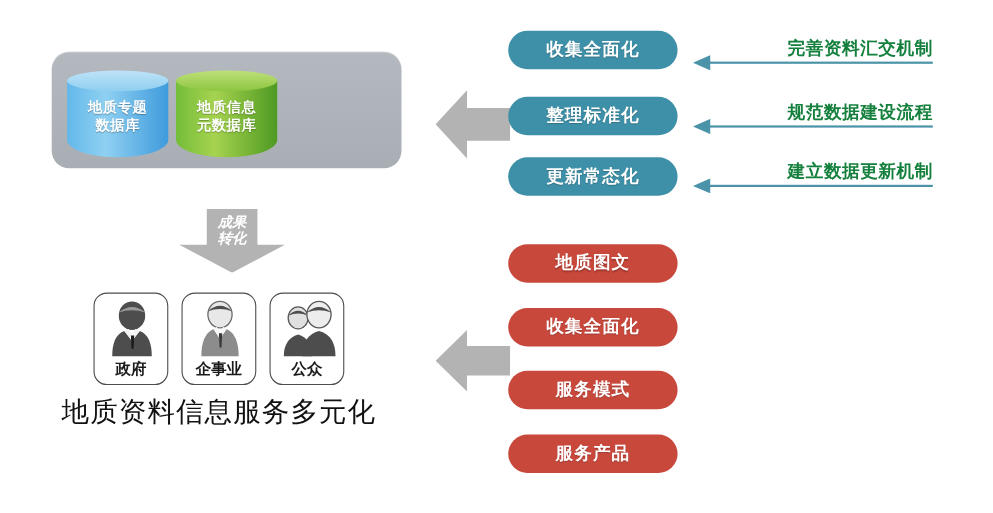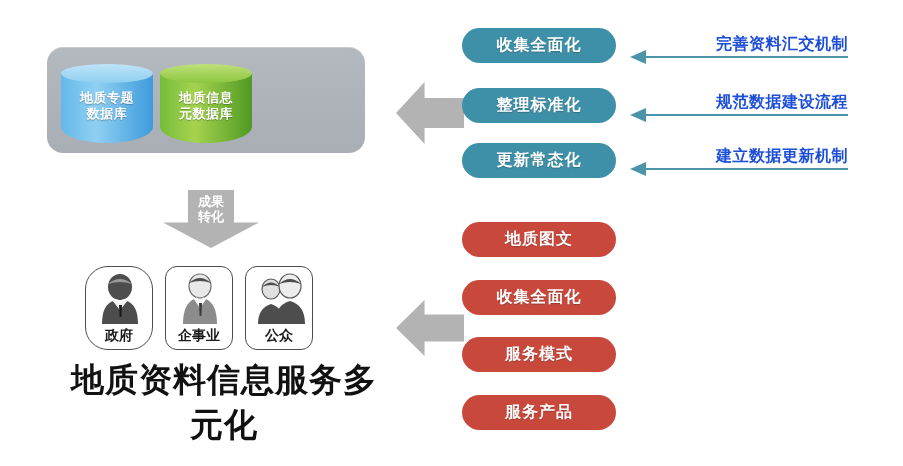--- a/index.html
+++ b/index.html
@@ -49,39 +49,40 @@
   .down-arrow{position:absolute;left:163px;top:190px;width:96px;height:58px;}
   .down-arrow .shape{
     position:absolute;left:0;top:0;width:96px;height:58px;
     background:#b3b3b3;
     clip-path:polygon(26% 0%,74% 0%,74% 56%,100% 56%,50% 100%,0% 56%,26% 56%);
   }
   .down-arrow .txt{
     position:absolute;left:0;top:4px;width:96px;text-align:center;
     color:#ffffff;font-size:13px;font-weight:bold;line-height:15px;
     white-space:pre-line;
+    font-style:italic;
   }
 
   
   .people{position:absolute;left:85px;top:266px;width:228px;height:90px;}
   .pcard{
     position:absolute;top:0;width:68px;height:84px;
     border:1.6px solid #4d4d4d;border-radius:12px;background:#fff;
     box-sizing:border-box;
   }
   .pcard .glyph{
     position:absolute;left:0;top:5px;width:100%;height:52px;
   }
   .pcard .plabel{
     position:absolute;left:0;bottom:4px;width:100%;text-align:center;
     font-size:14px;font-weight:bold;color:#1a1a1a;
   }
   .bottom-title{
-    position:absolute;left:64px;top:358px;width:320px;text-align:center;
-    font-size:33px;font-weight:bold;color:#111111;letter-spacing:1px;
+    position:absolute;left:39px;top:358px;width:320px;text-align:center;
+    font-size:25px;font-weight:normal;color:#111111;letter-spacing:1px;
   }
 
   
   .big-arrow{
     position:absolute;background:#b3b3b3;
     clip-path:polygon(0% 50%,42% 0%,42% 26%,100% 26%,100% 74%,42% 74%,42% 100%);
   }
   #big-arrow-top{left:396px;top:82px;width:68px;height:62px;}
   #big-arrow-bottom{left:396px;top:300px;width:68px;height:56px;}
 
@@ -105,21 +106,21 @@
   .anno .head{
     position:absolute;left:0;bottom:2px;width:16px;height:14px;
     clip-path:polygon(0% 50%,100% 0%,100% 100%);
   }
   .anno .atext{
     position:absolute;right:0;bottom:11px;white-space:nowrap;
     font-size:16px;font-weight:bold;letter-spacing:.5px;
   }
   .anno.teal .line{background:#4a93a8;}
   .anno.teal .head{background:#4a93a8;}
-  .anno.teal .atext{color:#1d4ed8;}
+  .anno.teal .atext{color:#15803d;}
   .anno.red .line{background:#c9483c;}
   .anno.red .head{background:#c9483c;}
   .anno.red .atext{color:#c9483c;}
 </style>
 </head>
 <body>
 
 <div id="stage">
 
   <div class="db-panel">
@@ -141,21 +142,21 @@
   </div>
 
   <div class="down-arrow">
     <div class="shape"></div>
     <div class="txt">成果
 转化</div>
   </div>
 
   <div class="people">
 
-    <div class="pcard" style="left:0px;border-radius:23px;">
+    <div class="pcard" style="left:0px;">
       <div class="glyph">
         <svg viewBox="0 0 68 52" width="68" height="52" aria-hidden="true">
           <ellipse cx="34" cy="15" rx="12" ry="13" fill="#4d4d4d"></ellipse>
           <path d="M22 12 Q34 2 46 12 Q34 8 22 12Z" fill="#9a9a9a"></path>
           <path d="M16 52 Q16 33 27 29 L34 38 L41 29 Q52 33 52 52 Z" fill="#4d4d4d"></path>
           <path d="M27 29 L34 38 L41 29 L37 27 L34 32 L31 27 Z" fill="#f2f2f2"></path>
           <path d="M33 33 L36 33 L35.4 45 L33.6 45 Z" fill="#1a1a1a"></path>
         </svg>
       </div>
       <div class="plabel">政府</div>

